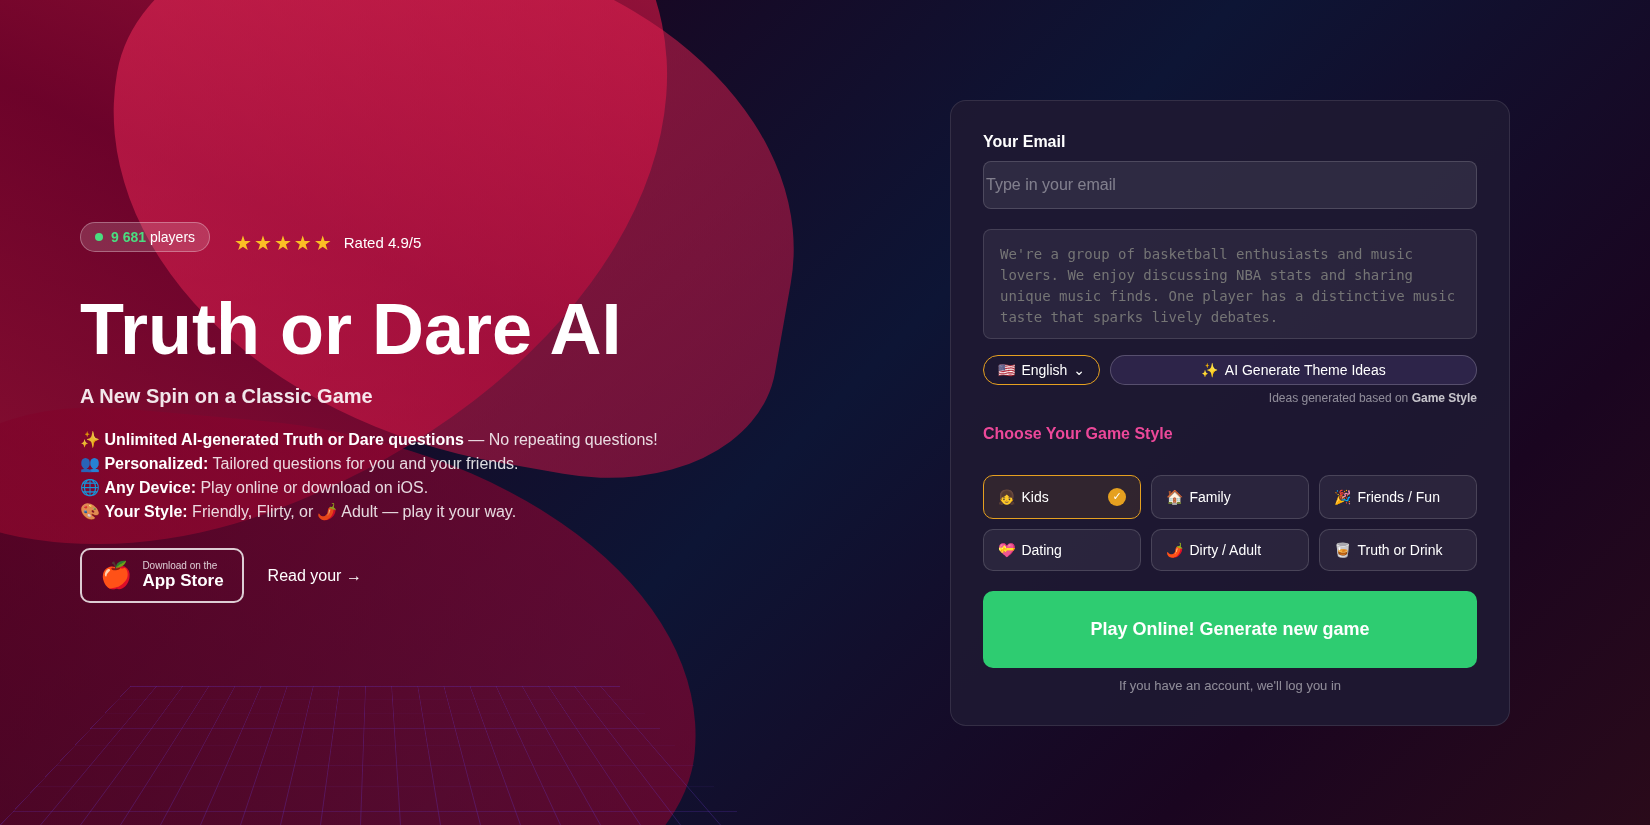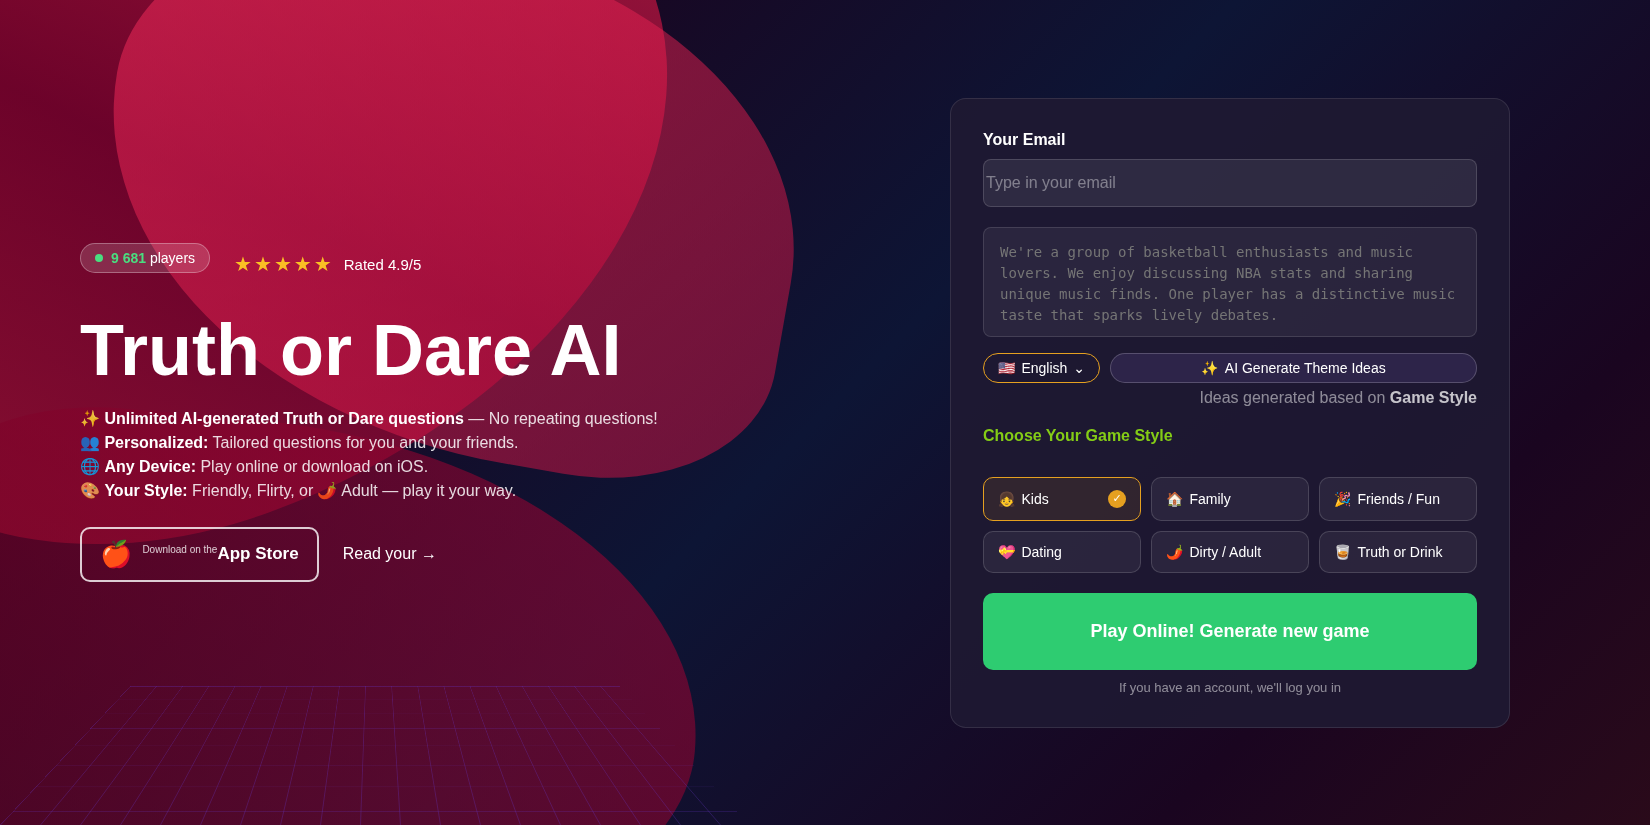--- a/index.html
+++ b/index.html
@@ -173,21 +173,21 @@
       border-radius: 10px;
       padding: 10px 18px;
       cursor: pointer;
       color: white;
     }
     .app-store-icon {
       font-size: 26px;
     }
     .app-store-text-block {
       display: flex;
-      flex-direction: row;
+      flex-direction: column;
       align-items: flex-start;
       text-align: center;
     }
     .app-store-small {
       font-size: 10px;
       color: rgba(255,255,255,0.8);
     }
     .app-store-large {
       font-size: 17px;
       font-weight: 700;
@@ -282,33 +282,33 @@
       border-radius: 20px;
       padding: 6px 16px;
       color: white;
       font-size: 14px;
       cursor: pointer;
       flex: 1;
       justify-content: center;
     }
 
     .hint-text {
-      font-size: 16px;
+      font-size: 12px;
       color: rgba(255,255,255,0.5);
       text-align: right;
       margin-bottom: 20px;
     }
     .hint-text strong {
       color: rgba(255,255,255,0.75);
     }
 
     .section-title {
       font-size: 16px;
       font-weight: 600;
-      color: #84cc16;
+      color: #ec4899;
       margin-bottom: 32px;
     }
 
     .game-styles-grid {
       display: grid;
       grid-template-columns: 1fr 1fr 1fr;
       gap: 10px;
       margin-bottom: 20px;
     }
 
@@ -382,20 +382,21 @@
       </span>
     </div>
     <div class="rating-row">
       <span class="stars">★★★★★</span>
       <span class="rating-text">Rated 4.9/5</span>
     </div>
   </div>
 
   <h1 class="main-title">Truth or Dare AI</h1>
 
+  <p class="subtitle">A New Spin on a Classic Game</p>
 
   <div class="features">
     <div class="feature-item">
       <span>✨</span>
       <strong>Unlimited AI-generated Truth or Dare questions</strong>
       <span> — No repeating questions!</span>
     </div>
     <div class="feature-item">
       <span>👥</span>
       <strong>Personalized:</strong>

